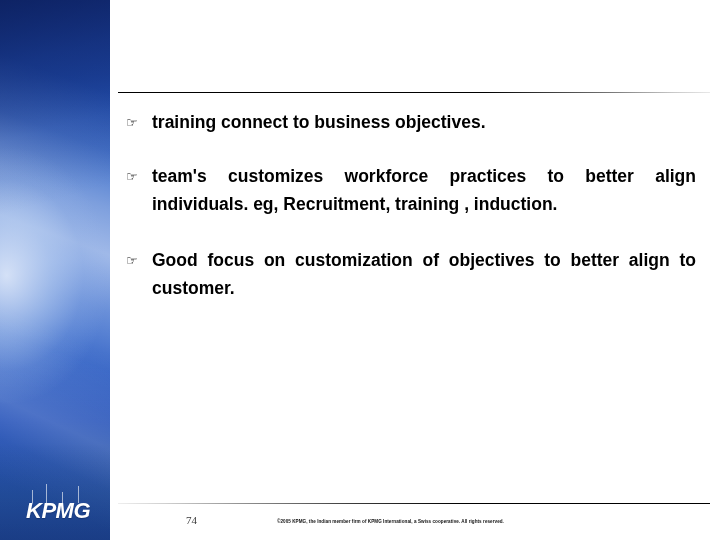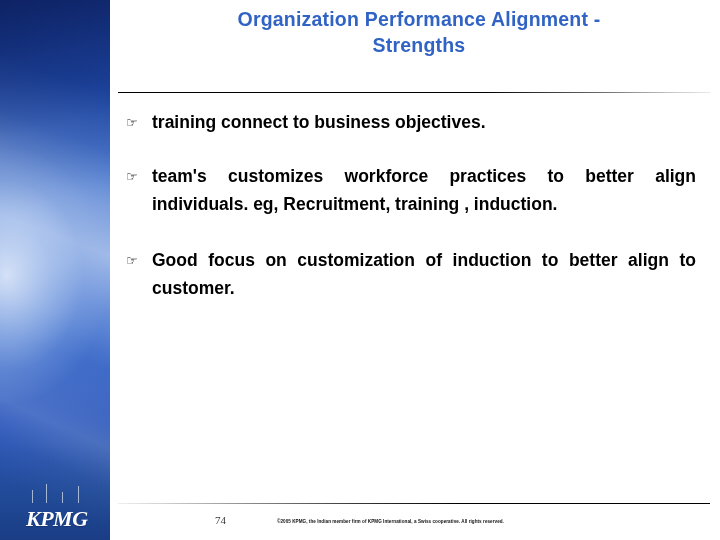--- a/index.html
+++ b/index.html
@@ -118,30 +118,29 @@
     display: block;
   }
   #kpmg-ticks i:nth-child(1){ left: 2px;  height: 13px; }
   #kpmg-ticks i:nth-child(2){ left: 16px; height: 19px; }
   #kpmg-ticks i:nth-child(3){ left: 32px; height: 11px; }
   #kpmg-ticks i:nth-child(4){ left: 48px; height: 17px; }
   #kpmg-wordmark {
     position: absolute;
     left: 0;
     top: 14px;
-    font-family: Liberation Serif, serif;
+    font-family: Liberation Sans, sans-serif;
     font-style: italic;
     font-weight: bold;
     font-size: 22px;
     letter-spacing: -0.5px;
     color: #ffffff;
     line-height: 26px;
     text-shadow: 0 1px 1px rgba(10,30,80,0.45);
     white-space: nowrap;
-    margin-top: 8px;
   }
 
   
   #title {
     position: absolute;
     left: 130px;
     top: 6px;
     width: 578px;
     text-align: center;
     color: #3163c4;
@@ -210,21 +209,21 @@
   
   #bullet-1 { margin-bottom: 26px; }
   #bullet-2 { margin-bottom: 28px; }
 
   
   #page-number {
     position: absolute;
     left: 186px;
     top: 513px;
     width: 40px;
-    text-align: right;
+    text-align: left;
     color: #3a3a3a;
     font-family: "Liberation Serif", serif;
     font-size: 11px;
     line-height: 14px;
   }
   #copyright {
     position: absolute;
     left: 277px;
     top: 518px;
     width: 420px;
@@ -254,42 +253,38 @@
       <div id="kpmg-ticks">
         <i></i>
           <i></i>
           <i></i>
           <i></i>
       </div>
       <div id="kpmg-wordmark">KPMG</div>
     </div>
   </div>
 
-  <div id="title">
-    <span>Organization Performance Alignment  -</span><br>
-    <span>Strengths</span>
-  </div>
 
   <div id="rule-top"></div>
 
   <div id="body">
 
     <div class="bullet" id="bullet-1">
       <span class="marker">☞</span>
       <span class="text">training connect to business objectives.</span>
     </div>
 
     <div class="bullet" id="bullet-2">
       <span class="marker">☞</span>
       <span class="text">team's customizes workforce practices to better align individuals. eg, Recruitment, training , induction.</span>
     </div>
 
     <div class="bullet" id="bullet-3">
       <span class="marker">☞</span>
-      <span class="text">Good focus on customization of induction to better align to customer.</span>
+      <span class="text">Good focus on customization of objectives to better align to customer.</span>
     </div>
 
   </div>
 
   <div id="rule-bottom"></div>
 
   <div id="page-number">74</div>
   <div id="copyright">©2005 KPMG, the Indian member firm of KPMG International, a Swiss cooperative. All rights reserved.</div>
 
 </div>

